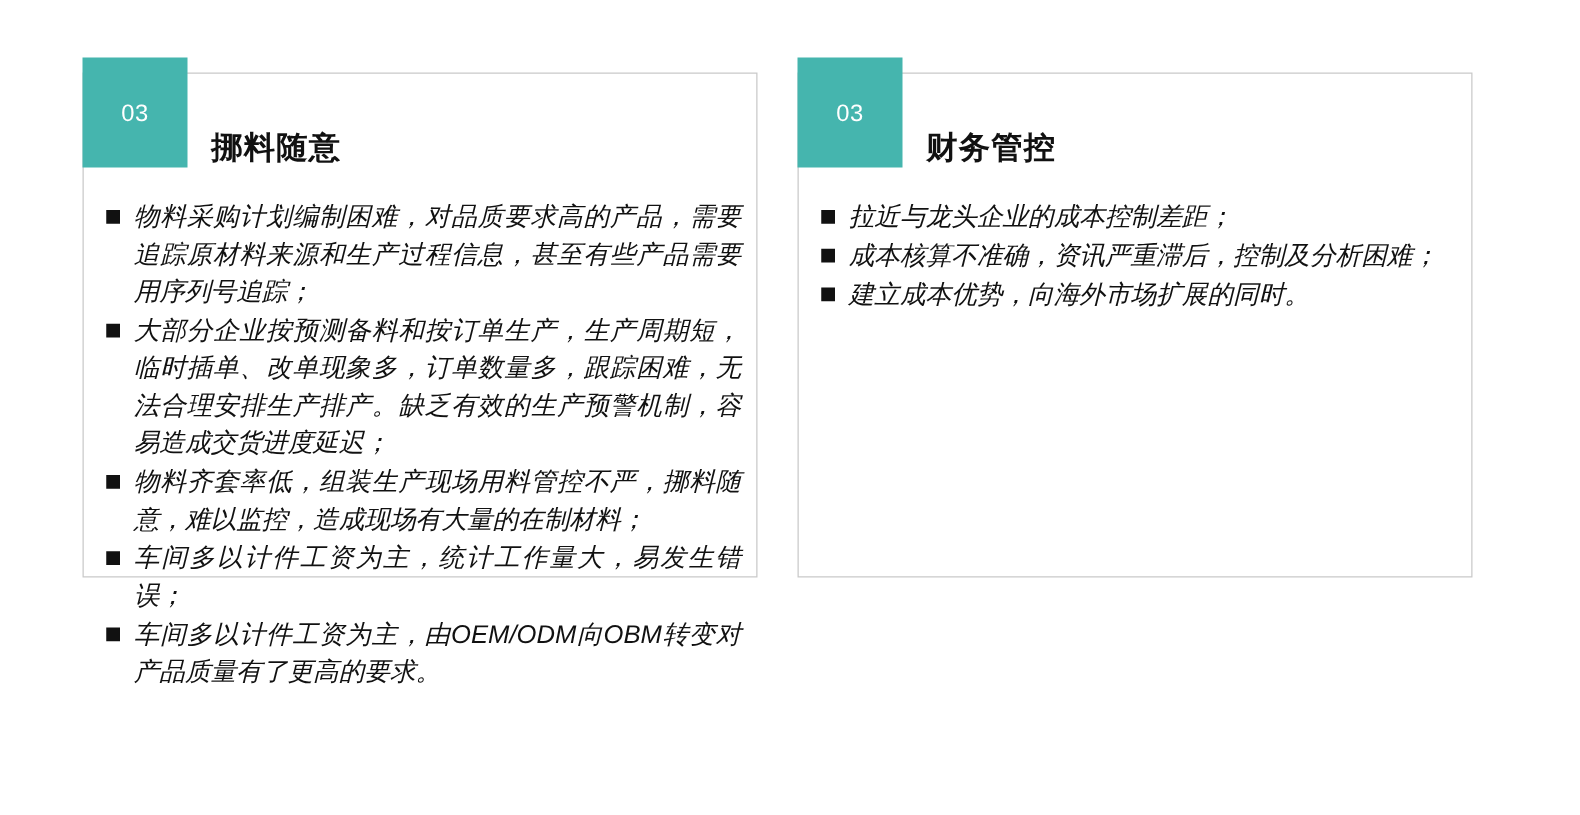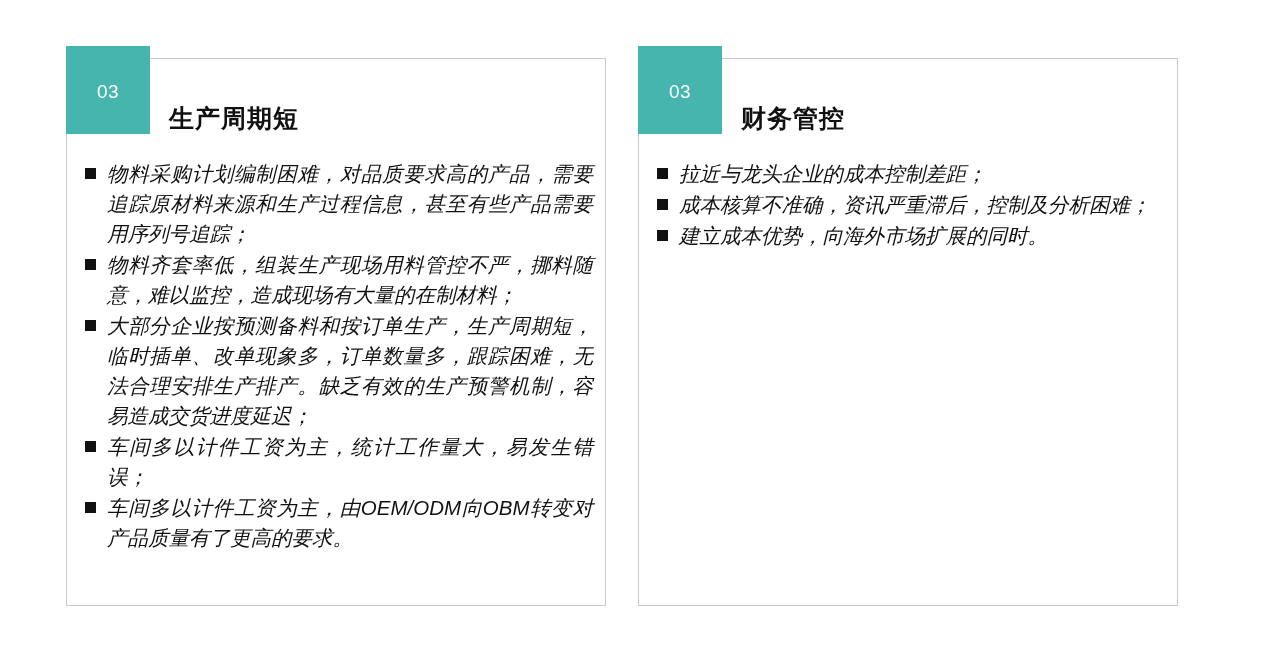--- a/index.html
+++ b/index.html
@@ -23,21 +23,21 @@
     position: absolute;
     left: 0;
     top: 0;
     width: 1264px;
     height: 652px;
   }
   .card {
     position: absolute;
     top: 58px;
     width: 540px;
-    height: 548px;
+    height: 404px;
     border: 1px solid #c9c9c9;
     background: #ffffff;
     box-sizing: border-box;
   }
   .card.card-1 { left: 66px; }
   .card.card-2 { left: 638px; }
 
   .card-badge {
     position: absolute;
     left: -1px;
@@ -109,39 +109,39 @@
 </head>
 <body>
 
 <div class="slide">
   <div class="cards">
 
     <div class="card card-1">
       <div class="card-badge">
         <span class="badge-num">03</span>
       </div>
-      <div class="card-title">生产周期短</div>
+      <div class="card-title">挪料随意</div>
       <div class="bullets">
         <div class="bullet">
           <span class="bullet-marker">
               <i></i>
             </span>
           <span class="bullet-text">物料采购计划编制困难，对品质要求高的产品，需要追踪原材料来源和生产过程信息，甚至有些产品需要用序列号追踪；</span>
         </div>
         <div class="bullet">
           <span class="bullet-marker">
               <i></i>
             </span>
-          <span class="bullet-text">物料齐套率低，组装生产现场用料管控不严，挪料随意，难以监控，造成现场有大量的在制材料；</span>
+          <span class="bullet-text">大部分企业按预测备料和按订单生产，生产周期短，临时插单、改单现象多，订单数量多，跟踪困难，无法合理安排生产排产。缺乏有效的生产预警机制，容易造成交货进度延迟；</span>
         </div>
         <div class="bullet">
           <span class="bullet-marker">
               <i></i>
             </span>
-          <span class="bullet-text">大部分企业按预测备料和按订单生产，生产周期短，临时插单、改单现象多，订单数量多，跟踪困难，无法合理安排生产排产。缺乏有效的生产预警机制，容易造成交货进度延迟；</span>
+          <span class="bullet-text">物料齐套率低，组装生产现场用料管控不严，挪料随意，难以监控，造成现场有大量的在制材料；</span>
         </div>
         <div class="bullet">
           <span class="bullet-marker">
               <i></i>
             </span>
           <span class="bullet-text">车间多以计件工资为主，统计工作量大，易发生错误；</span>
         </div>
         <div class="bullet">
           <span class="bullet-marker">
               <i></i>

